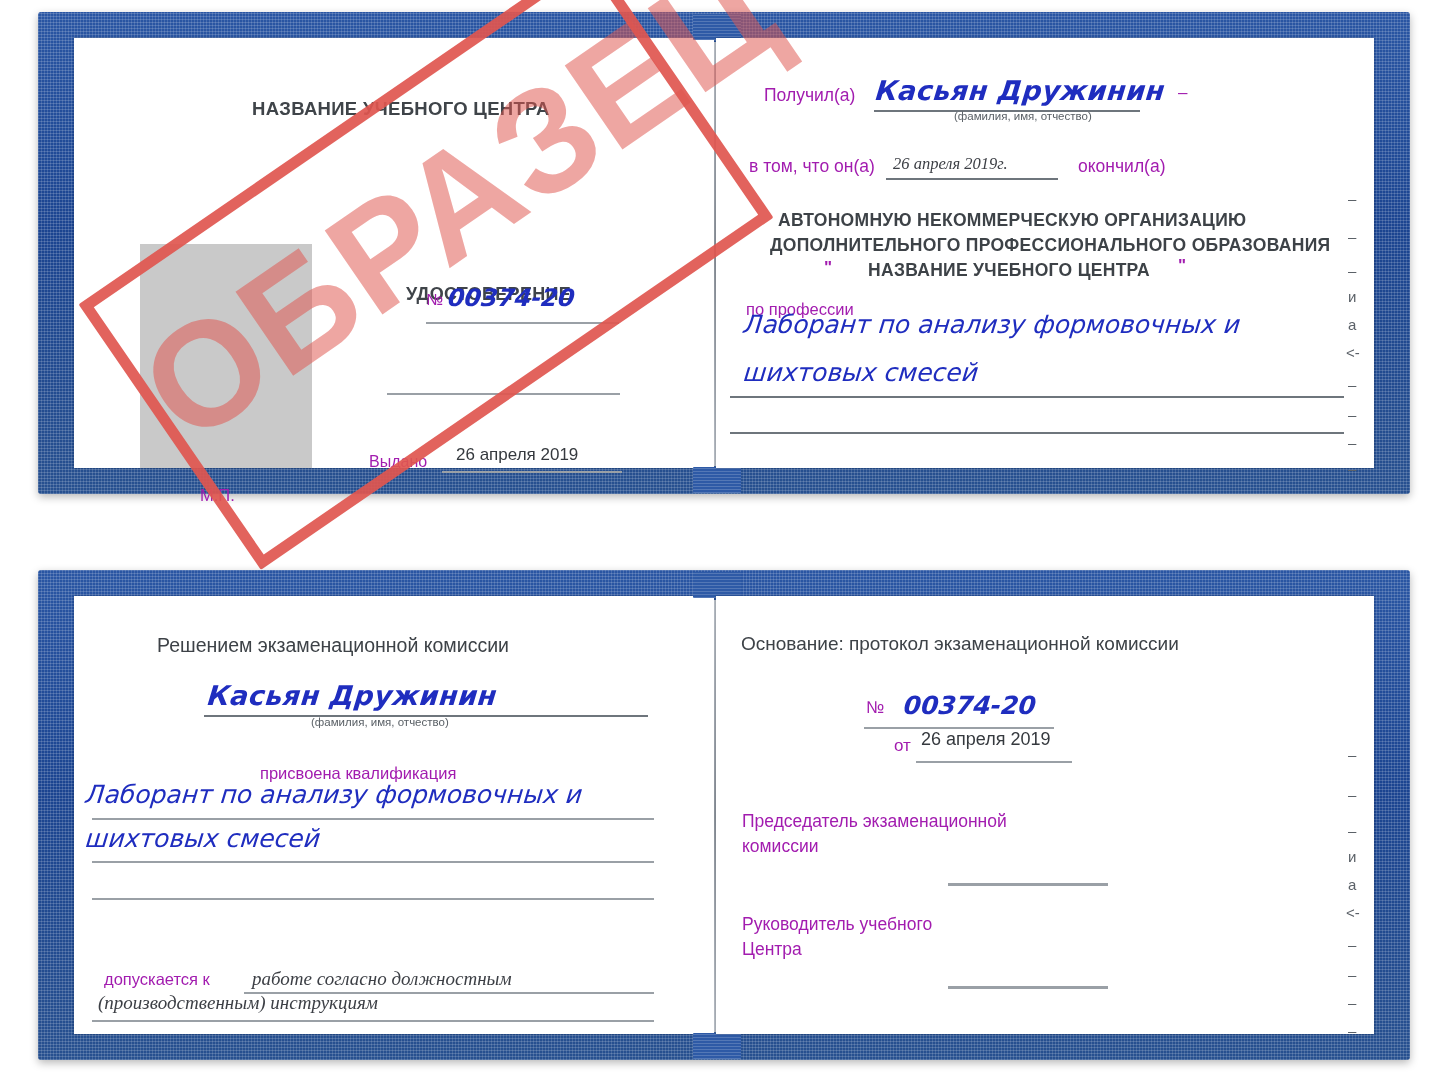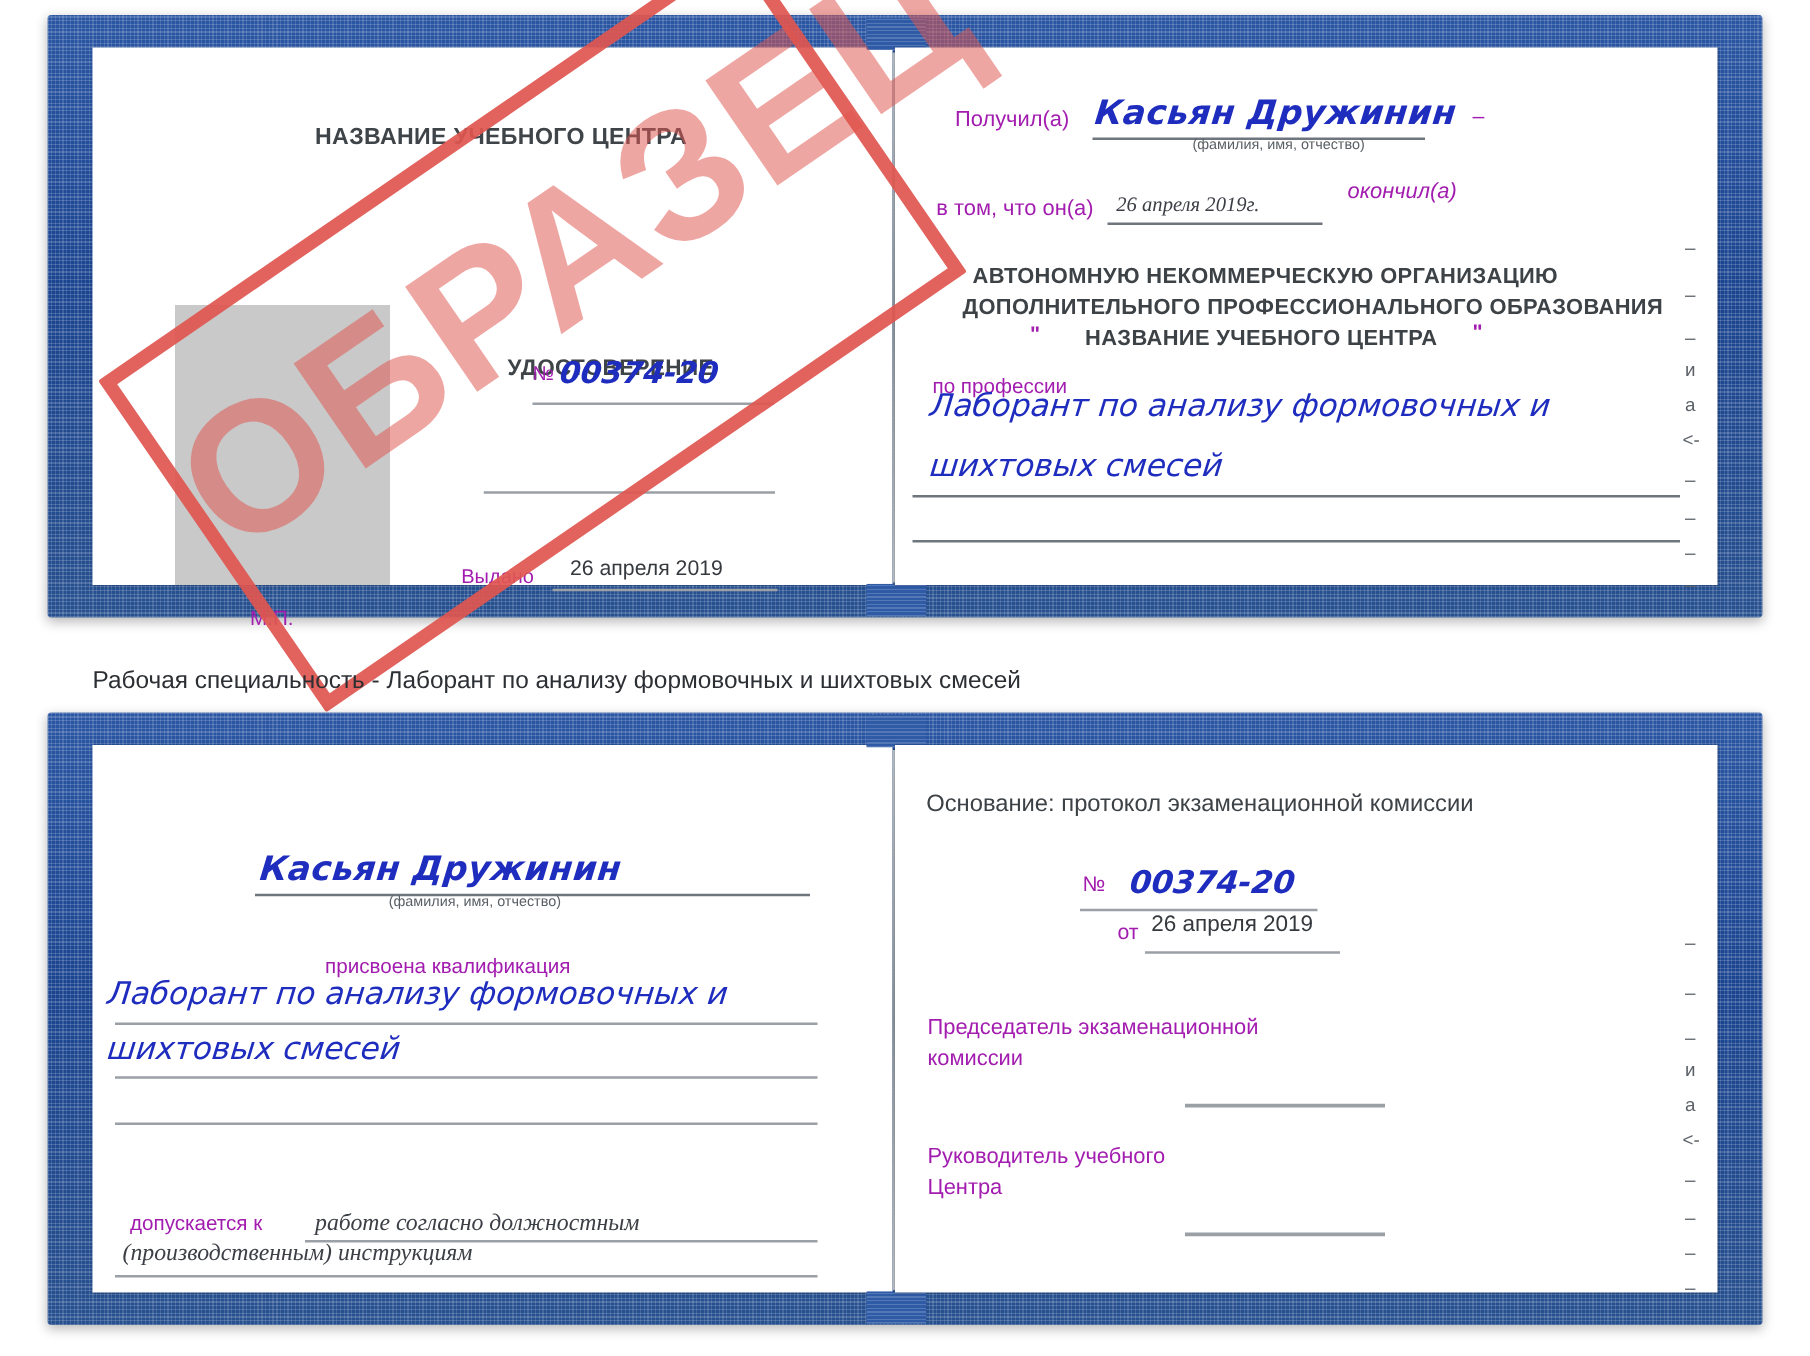--- a/index.html
+++ b/index.html
@@ -153,21 +153,21 @@
 
       <div class="t print" style="left:48px; top:47px; font-size:17.5px;">Получил(а)</div>
       <div class="hand" style="left:160px; top:37px; font-size:27px; font-weight:bold; letter-spacing:.5px;">Касьян Дружинин</div>
       <div class="rule dark" style="left:158px; top:72px; width:266px;"></div>
       <div class="t print" style="left:238px; top:72px; font-size:11.5px; color:#5a6066;">(фамилия, имя, отчество)</div>
       <div class="t print" style="left:462px; top:45px; font-size:17px;">–</div>
 
       <div class="t print" style="left:33px; top:118px; font-size:17.5px;text-align:center;">в том, что он(а)</div>
       <div class="typed-it" style="left:177px; top:116px; font-size:16.5px;">26 апреля 2019г.</div>
       <div class="rule dark" style="left:170px; top:140px; width:172px;"></div>
-      <div class="t print" style="left:362px; top:104px; font-size:17.5px;font-style:italic;">окончил(а)</div>
+      <div class="t print" style="left:362px; top:118px; font-size:17.5px;">окончил(а)</div>
 
       <div class="t print caps" style="left:62px; top:172px; font-size:17.5px; font-weight:bold; color:#3d4247;">АВТОНОМНУЮ НЕКОММЕРЧЕСКУЮ ОРГАНИЗАЦИЮ</div>
       <div class="t print caps" style="left:28px; top:197px; font-size:17.5px; font-weight:bold; color:#3d4247;margin-left:26px;">ДОПОЛНИТЕЛЬНОГО ПРОФЕССИОНАЛЬНОГО ОБРАЗОВАНИЯ</div>
       <div class="t print" style="left:108px; top:220px; font-size:17px; font-weight:bold;">"</div>
       <div class="t print caps" style="left:152px; top:222px; font-size:17.5px; font-weight:bold; color:#3d4247;">НАЗВАНИЕ УЧЕБНОГО ЦЕНТРА</div>
       <div class="t print" style="left:462px; top:218px; font-size:17px; font-weight:bold;">"</div>
 
       <div class="t print" style="left:30px; top:262px; font-size:16.5px;">по профессии</div>
       <div class="hand" style="left:28px; top:272px; font-size:25px;">Лаборант по анализу формовочных и</div>
       <div class="hand" style="left:28px; top:320px; font-size:25px;">шихтовых смесей</div>
@@ -185,26 +185,26 @@
       <div class="bleed" style="left:632px; top:396px;">–</div>
       <div class="bleed" style="left:632px; top:422px;">–</div>
     </div>
   </div>
 
   <div class="wm-wrap">
     <div class="wm-frame"></div>
     <div class="wm-text">ОБРАЗЕЦ</div>
   </div>
 
-  <div class="caption" style="left:74px; top:533px;">Рабочая специальность - Лаборант по анализу формовочных и шихтовых смесей</div>
 
   <div class="book" style="left:38px; top:570px; width:1372px; height:490px;">
 
     <div class="page" style="left:36px; top:26px; width:640px; height:438px;">
 
+      <div class="t print" style="left:83px; top:38px; font-size:19.5px; color:#3d4247;">Решением экзаменационной комиссии</div>
 
       <div class="hand" style="left:134px; top:84px; font-size:27px; font-weight:bold; letter-spacing:.5px;">Касьян Дружинин</div>
       <div class="rule dark" style="left:130px; top:119px; width:444px;"></div>
       <div class="t print" style="left:237px; top:120px; font-size:11.5px; color:#5a6066;">(фамилия, имя, отчество)</div>
 
       <div class="t print" style="left:186px; top:168px; font-size:16.5px;">присвоена квалификация</div>
 
       <div class="hand" style="left:12px; top:184px; font-size:25px;">Лаборант по анализу формовочных и</div>
       <div class="rule" style="left:18px; top:222px; width:562px;"></div>
 

